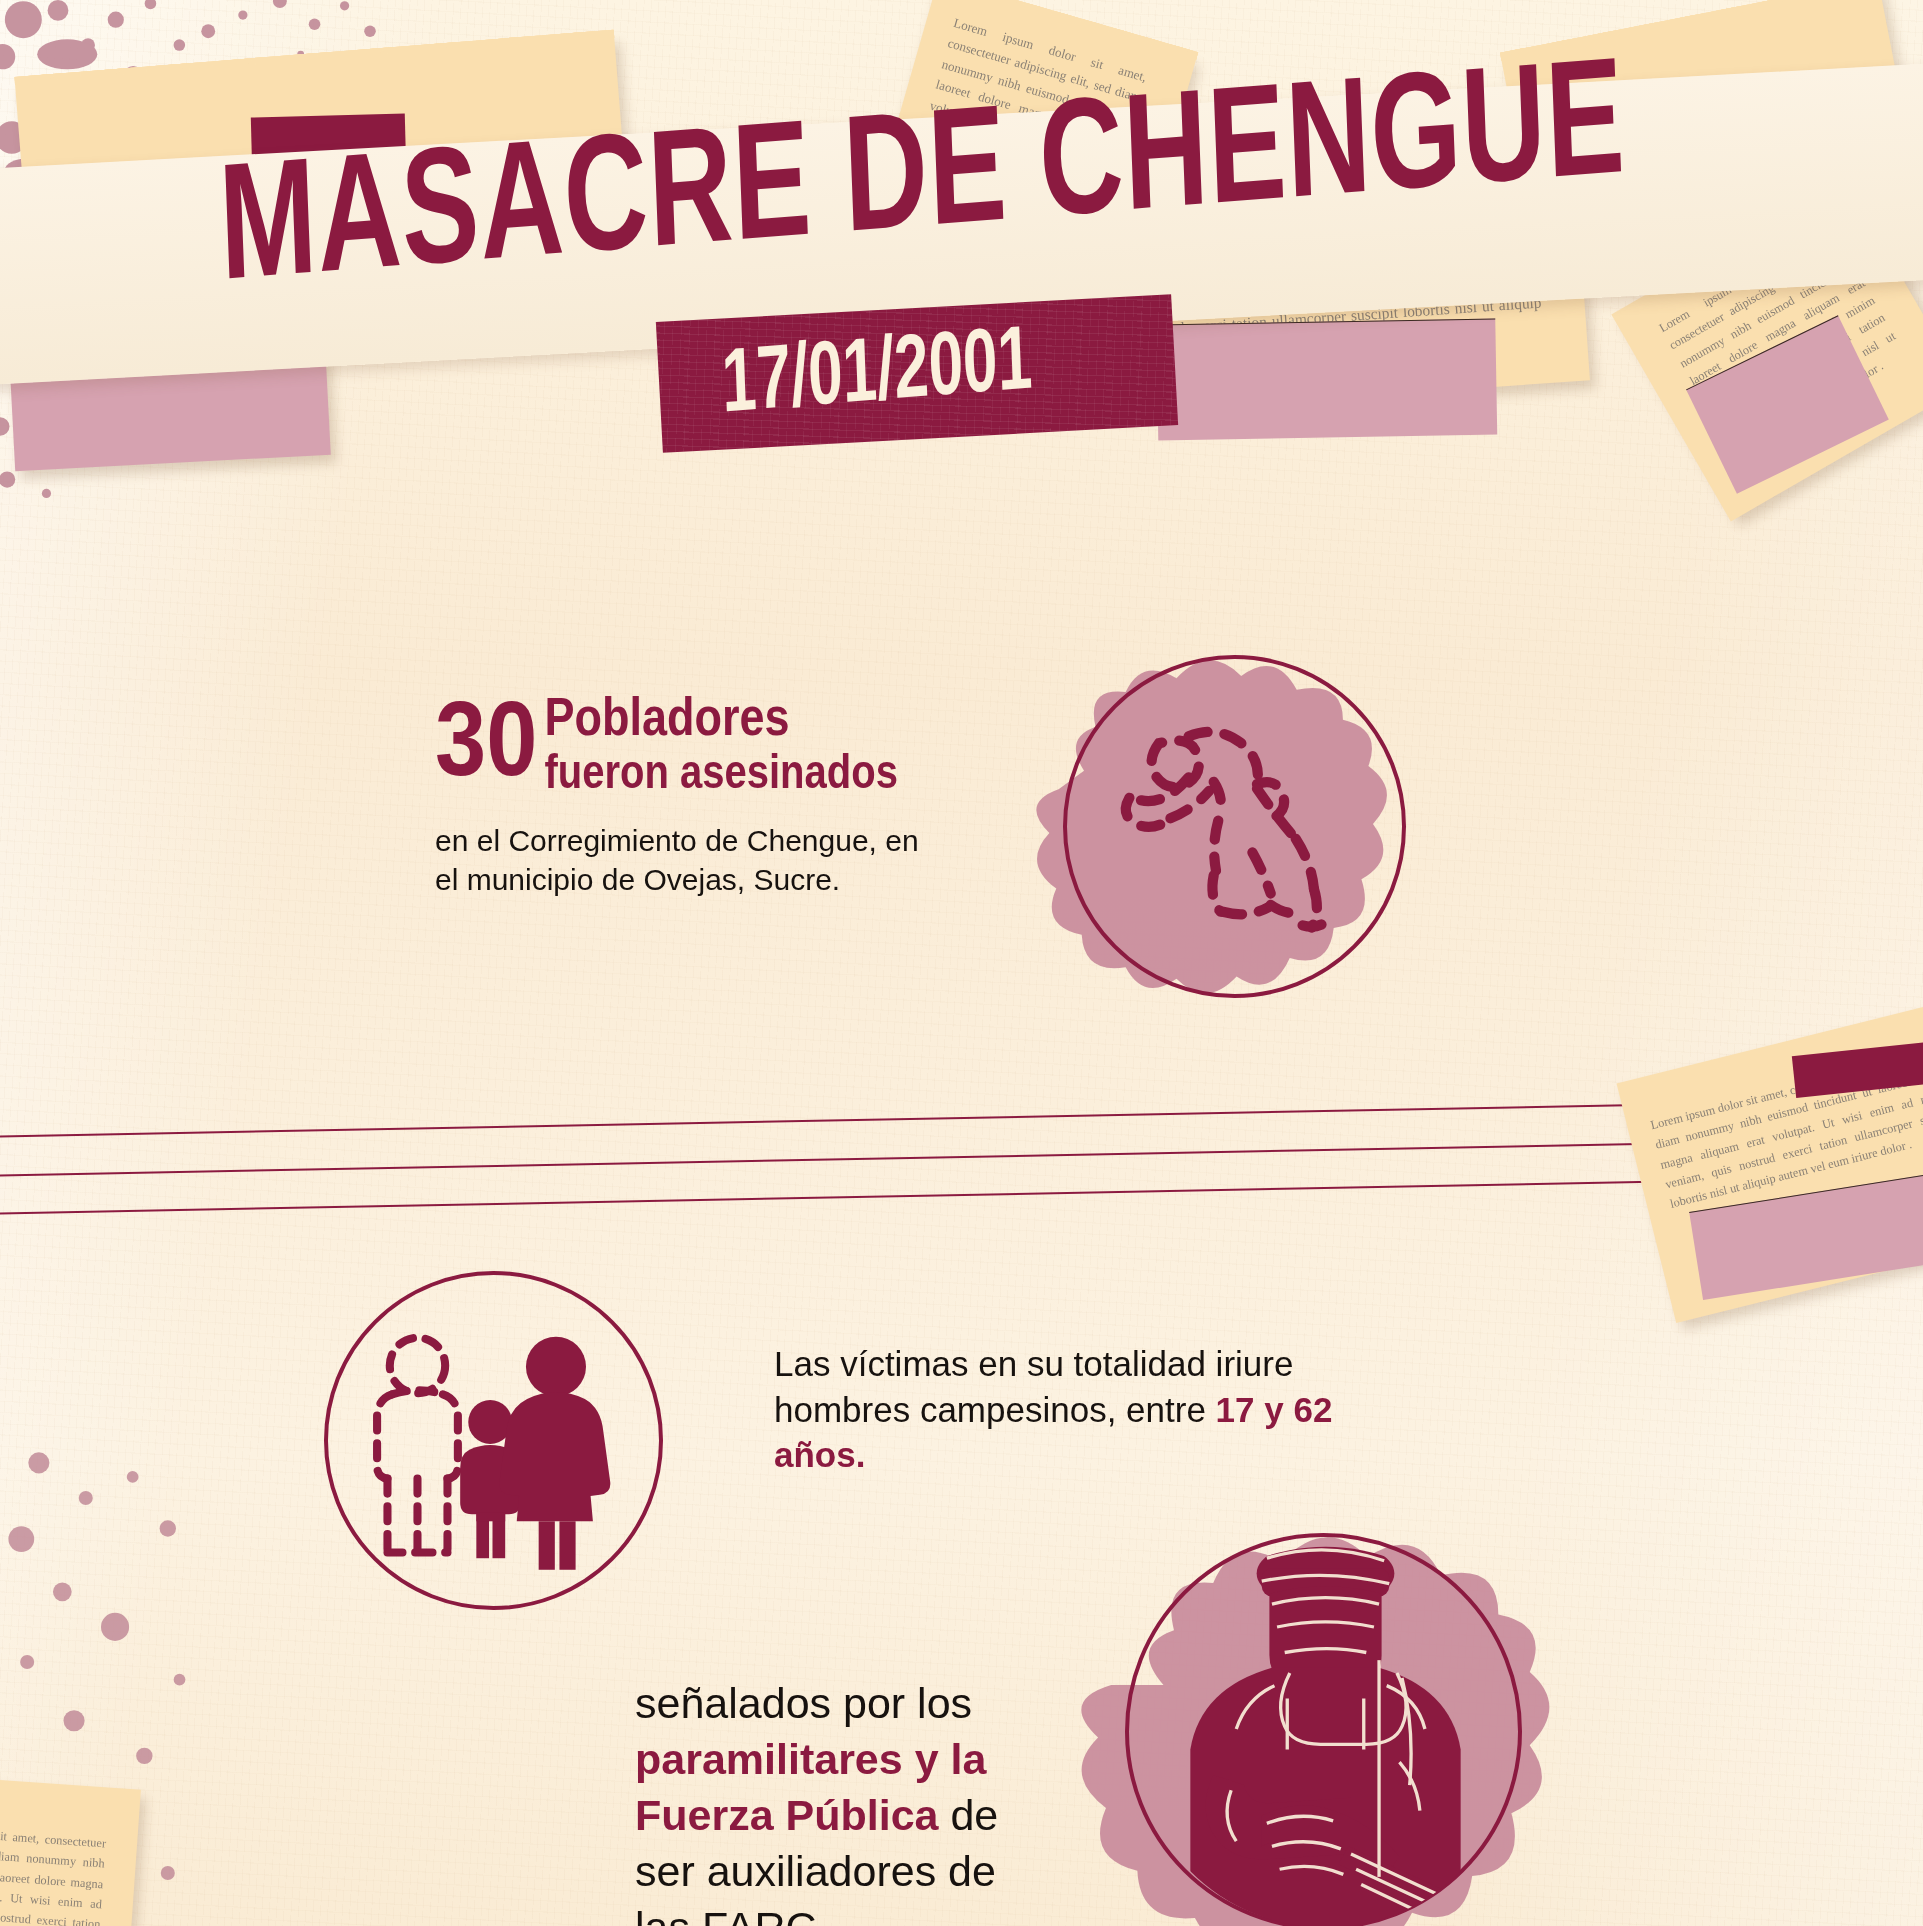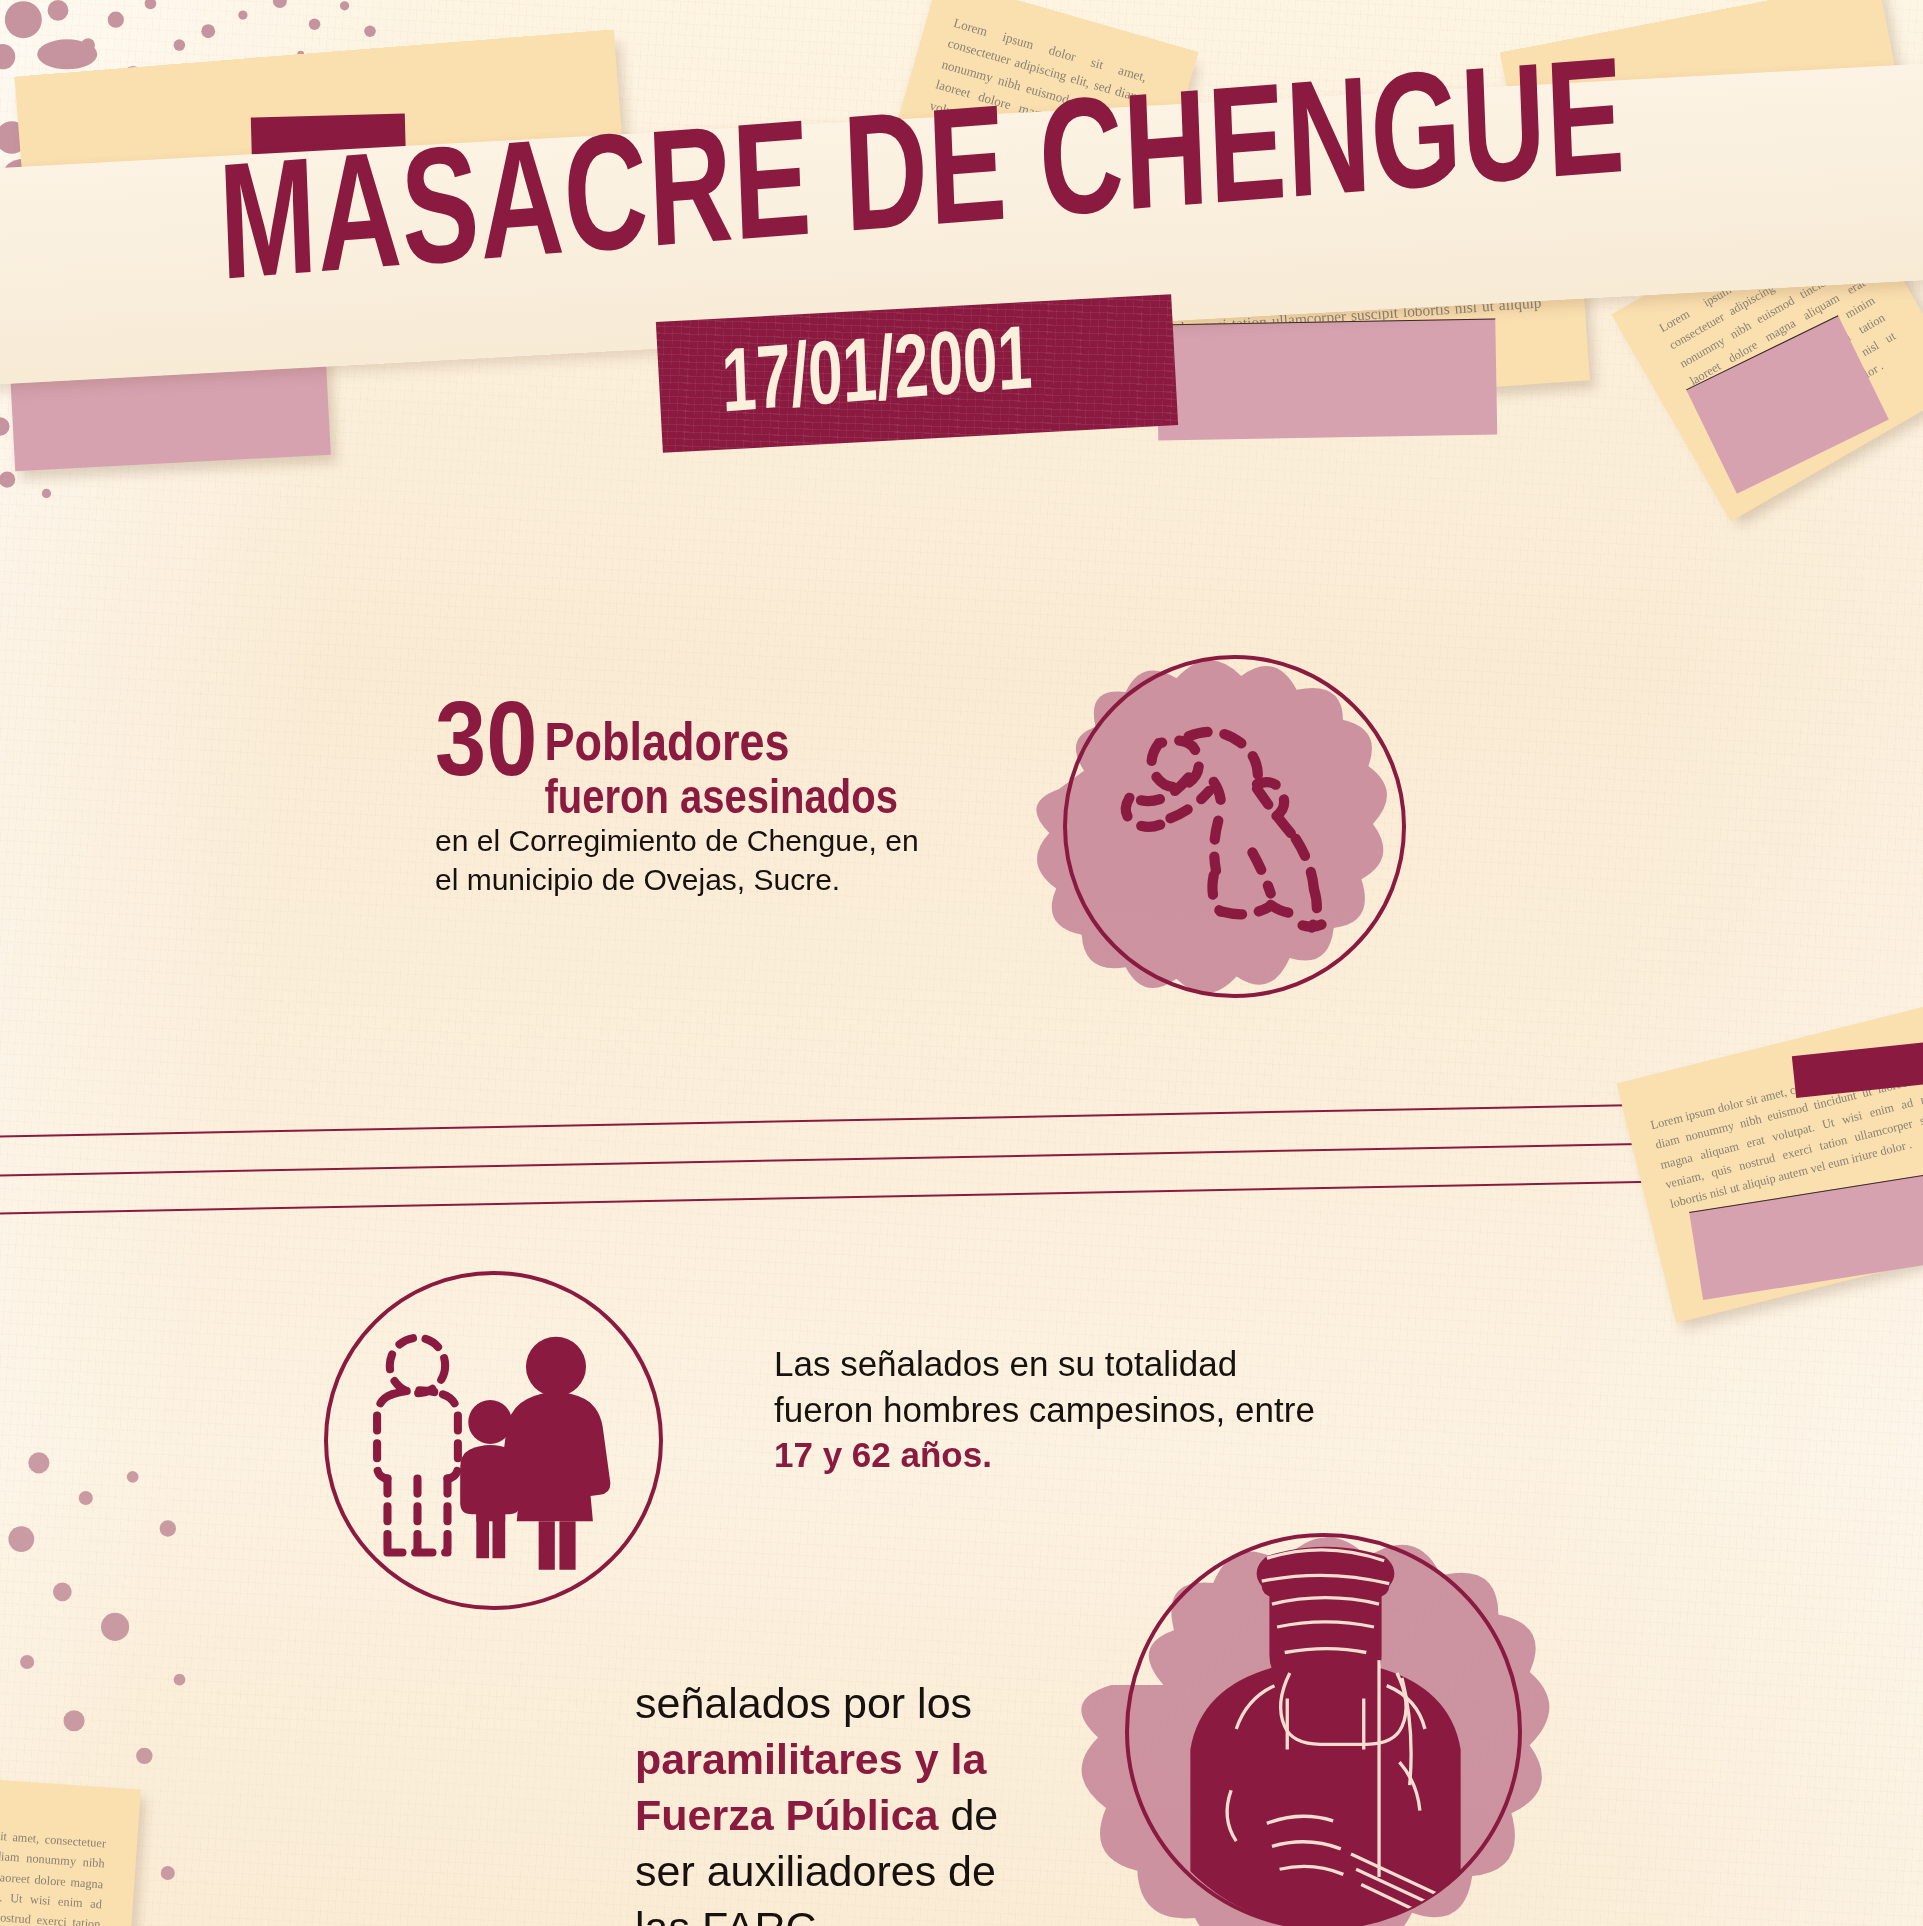--- a/index.html
+++ b/index.html
@@ -255,21 +255,21 @@
 <div class="banner"></div>
 <div class="title">MASACRE DE CHENGUE</div>
 <div class="datebox">
     <div class="tex"></div>
   </div>
 <div class="datetext">17/01/2001</div>
 
 <div>
   <div style="position:absolute;left:435px;top:690px;white-space:nowrap;">
     <span class="bignum" style="font-size:92px;display:inline-block;vertical-align:top;line-height:0.92;scale:1 1.15;transform-origin:left top;">30</span>
-    <span style="display:inline-block;vertical-align:top;margin-left:5.4px;margin-top:25px;">
+    <span style="display:inline-block;vertical-align:top;margin-left:5.4px;">
       <span class="bignum" style="display:block;font-size:45px;line-height:1.0;scale:1 1.18;transform-origin:left top;">Pobladores</span>
       <span class="bignum" style="display:block;font-size:40px;line-height:1.05;margin-top:11.6px;scale:1 1.18;transform-origin:left top;">fueron asesinados</span>
     </span>
   </div>
   <div class="body-text" style="left:435px;top:821px;width:501px;font-size:30px;">en el Corregimiento de Chengue, en el municipio de Ovejas, Sucre.</div>
 
   <svg class="blob" style="left:1013px;top:632px;width:431px;height:393px" viewBox="0 0 370 340">
     <path fill="#C98D9D" opacity="0.95" d="M60 120 Q42 92 70 82 Q62 48 96 52 Q110 22 140 40 Q168 10 196 38 Q226 16 244 50
          Q284 42 284 76 Q318 84 306 116 Q336 138 310 166 Q332 196 300 214 Q312 252 276 256
          Q272 292 238 282 Q222 318 192 298 Q166 326 140 300 Q112 320 96 290 Q60 296 58 262
@@ -330,21 +330,21 @@
 
     <g fill="#8B1A40">
       <circle cx="175" cy="56" r="26"></circle>
       <path d="M150 84 q25 -12 50 0 q14 8 16 28 l6 44 q1 10 -9 11 l-8 1 l2 22 l-66 0 l2 -22 l-8 -1 q-10 -1 -9 -11 l6 -44 q2 -20 18 -28 Z"></path>
       <rect x="160" y="190" width="14" height="42"></rect>
       <rect x="178" y="190" width="14" height="42"></rect>
     </g>
   </svg>
 
   <div class="body-text" style="left:774px;top:1341px;width:559px;font-size:35px;">
-    <span>Las señalados en su totalidad fueron hombres campesinos, entre </span><span class="accent">17 y 62 años.</span>
+    <span>Las víctimas en su totalidad iriure hombres campesinos, entre </span><span class="accent">17 y 62 años.</span>
   </div>
 </div>
 
 <div>
   <div class="body-text" style="left:635px;top:1676px;width:408px;font-size:43px;">
     <span>señalados por los </span><span class="accent">paramilitares y la Fuerza Pública</span><span> de ser auxiliadores de las FARC.</span>
   </div>
 
   <svg class="blob" style="left:1048px;top:1502px;width:524px;height:497px" viewBox="0 0 400 380">
     <path fill="#C98D9D" opacity="0.95" d="M88 140 Q62 110 96 98 Q86 58 126 62 Q142 24 178 46 Q212 10 244 42 Q282 18 300 56

